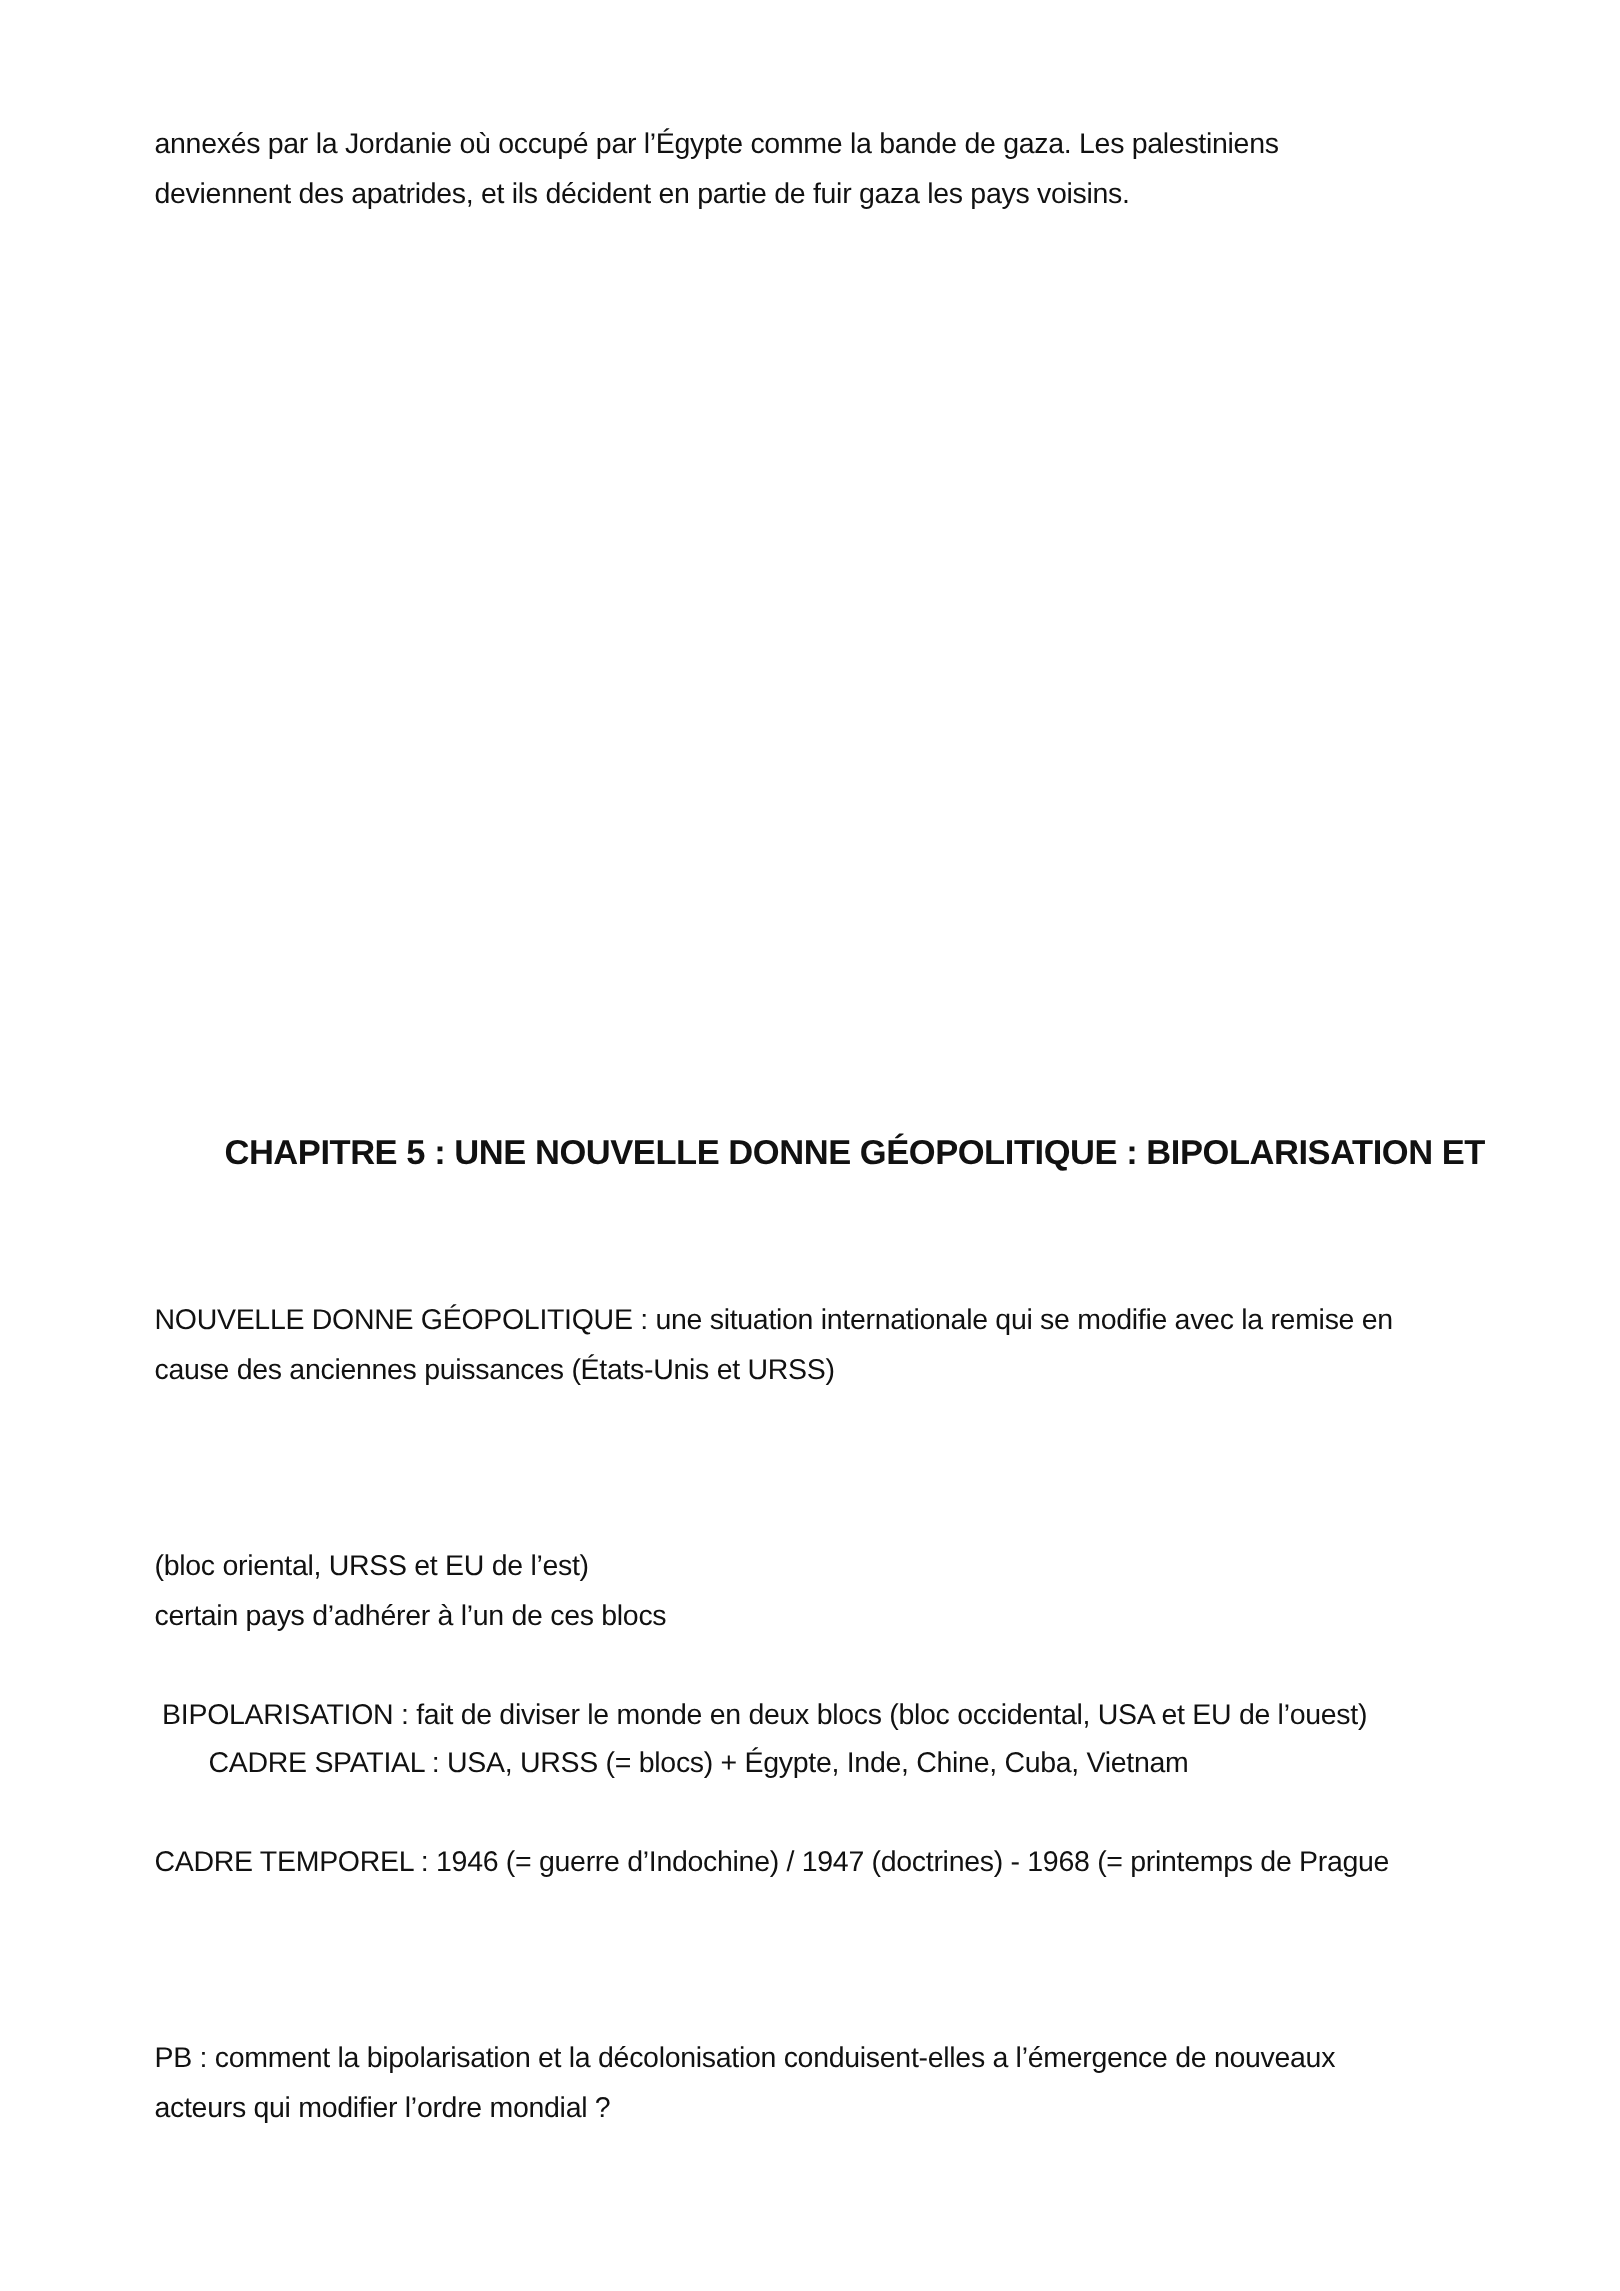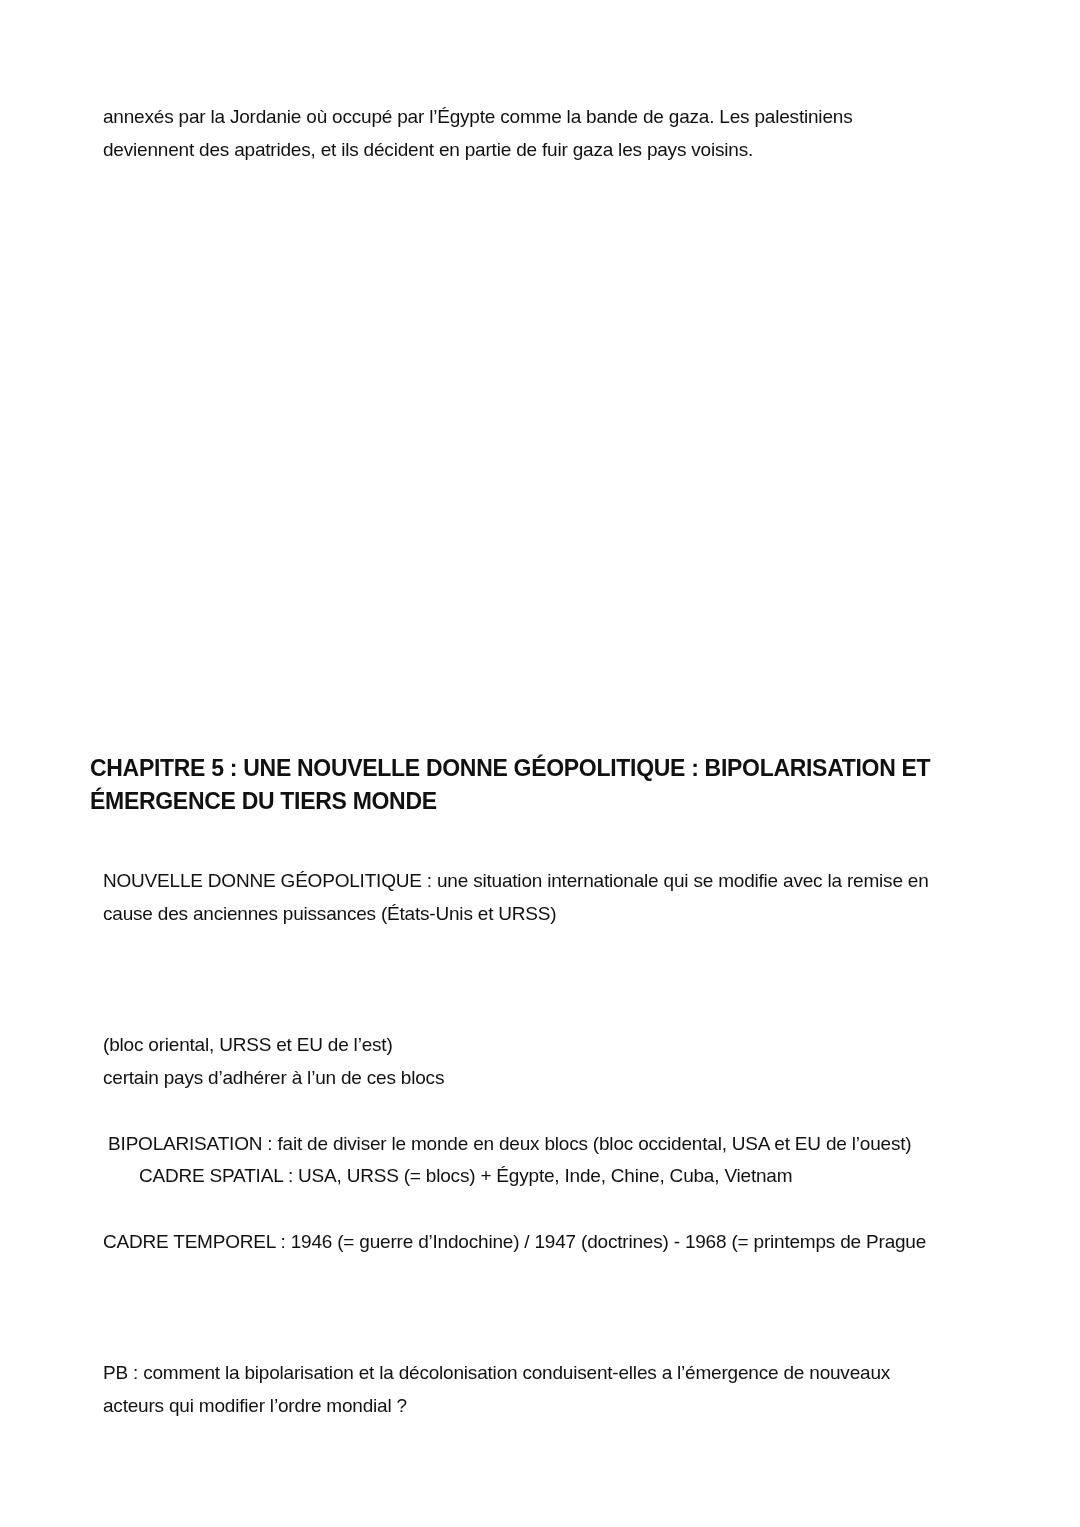--- a/index.html
+++ b/index.html
@@ -22,39 +22,38 @@
       font-size: 19px;
       line-height: 33px;
       letter-spacing: -0.2px;
       margin: 0;
     }
     .title {
       position: absolute;
       left: 90px;
       width: 900px;
       top: 752px;
-      text-align: left;
+      text-align: right;
       font-weight: bold;
       font-size: 23px;
       line-height: 33px;
       letter-spacing: -0.3px;
       margin: 0;
     }
   </style>
 </head>
 <body>
 
-<div class="para" style="top:100px;">
+<div class="para" style="top:80px;">
   <div>annexés par la Jordanie où occupé par l’Égypte comme la bande de gaza. Les palestiniens</div>
   <div>deviennent des apatrides, et ils décident en partie de fuir gaza les pays voisins.</div>
 </div>
 
 <h1 class="title">
   <div>CHAPITRE 5 : UNE NOUVELLE DONNE GÉOPOLITIQUE : BIPOLARISATION ET</div>
-  <div>ÉMERGENCE DU TIERS MONDE</div>
 </h1>
 
 <div class="para" style="top:864px;">
   <div>NOUVELLE DONNE GÉOPOLITIQUE : une situation internationale qui se modifie avec la remise en</div>
   <div>cause des anciennes puissances (États-Unis et URSS)</div>
 </div>
 
 <div class="para" style="top:962px; white-space:pre;">
   <div>(bloc oriental, URSS et EU de l’est)</div>
   <div> BIPOLARISATION : fait de diviser le monde en deux blocs (bloc occidental, USA et EU de l’ouest)</div>

